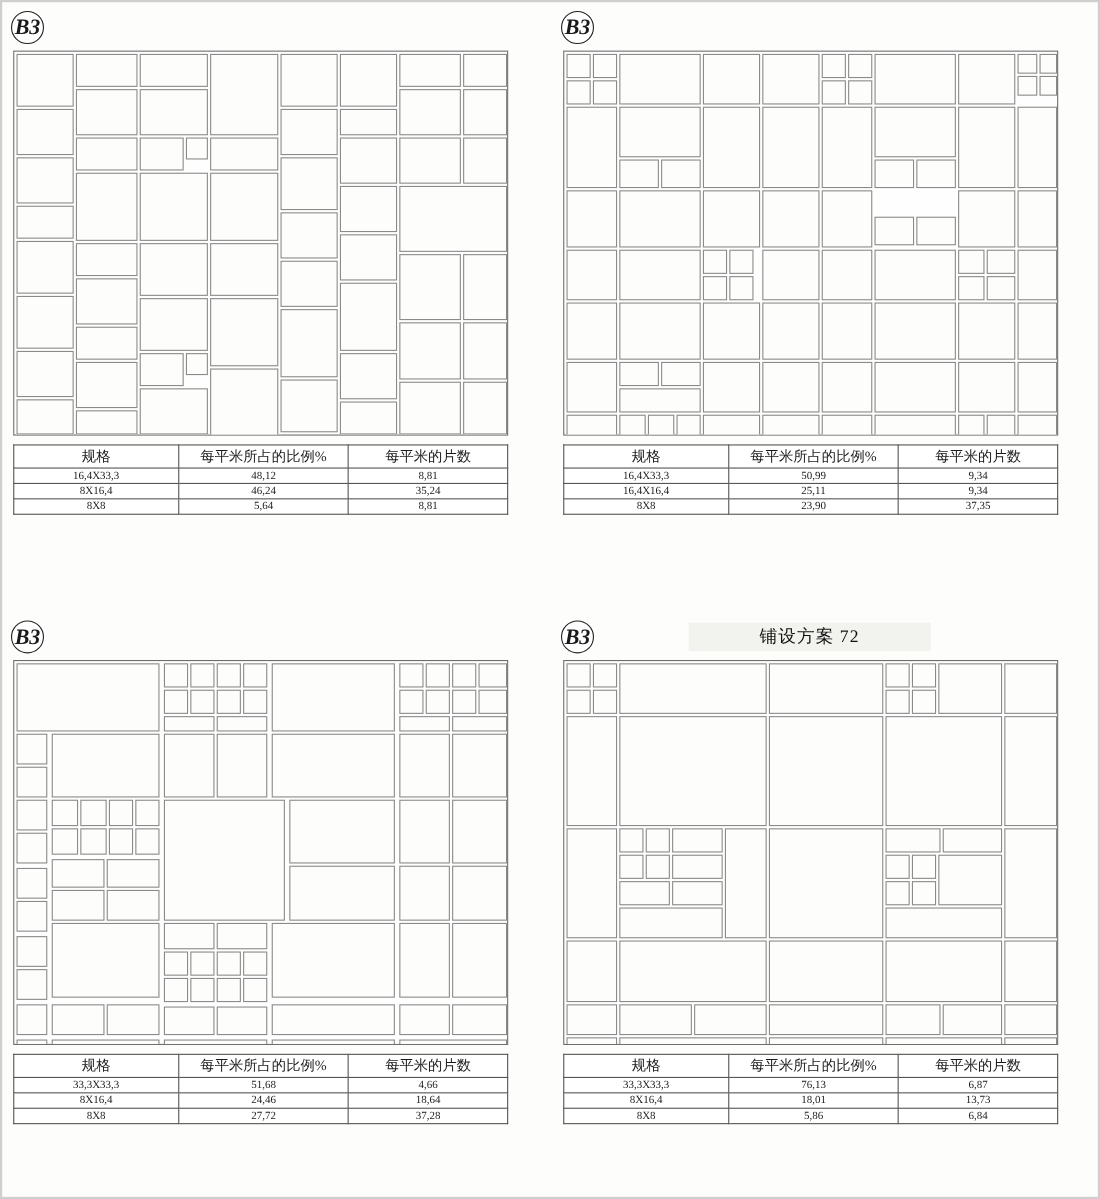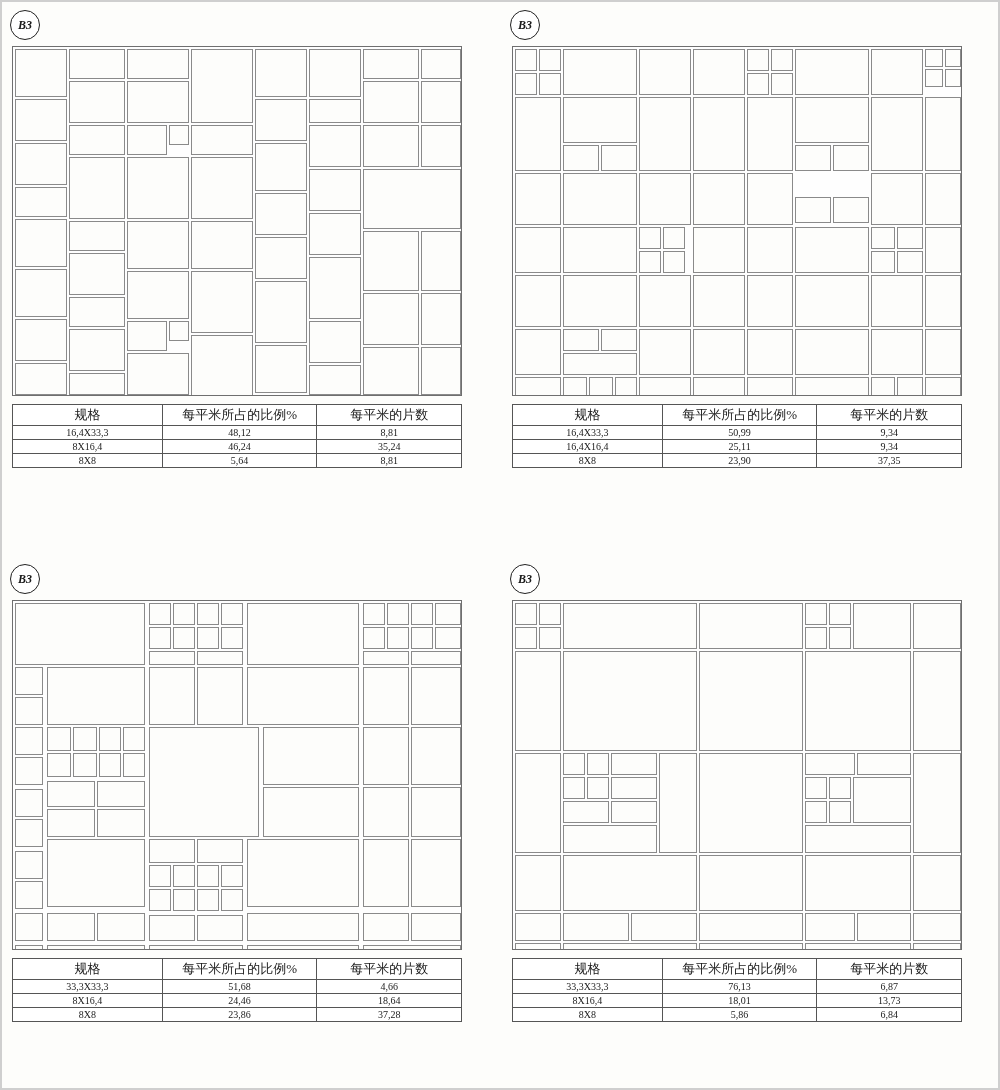--- a/index.html
+++ b/index.html
@@ -34,21 +34,21 @@
   .badge {
     position: absolute;
     left: 4px;
     top: 4px;
     width: 30px;
     height: 30px;
     border-radius: 50%;
     border: 1.6px solid #222;
     background: #fff;
     font-family: "Liberation Serif", serif;
-    font-size: 12px;
+    font-size: 20px;
     font-weight: 700;
     display: flex;
     align-items: center;
     justify-content: center;
     font-style: italic;
     box-sizing: border-box;
   }
   .title-band {
     position: absolute;
     left: 120px;
@@ -428,29 +428,30 @@
           <td>51,68</td>
           <td>4,66</td>
         </tr>
         <tr>
           <td>8X16,4</td>
           <td>24,46</td>
           <td>18,64</td>
         </tr>
         <tr>
           <td>8X8</td>
-          <td>23,86</td>
+          <td>27,72</td>
           <td>37,28</td>
         </tr>
       </tbody>
     </table>
   </div>
 
   <div class="panel p3">
     <div class="badge">B3</div>
+    <div class="title-band">铺设方案 72</div>
     <div class="diagram">
         <div class="tile" style="left: 2px; top: 2px; width: 22px; height: 22px;"></div>
         <div class="tile" style="left: 26px; top: 2px; width: 22px; height: 22px;"></div>
         <div class="tile" style="left: 2px; top: 26px; width: 22px; height: 22px;"></div>
         <div class="tile" style="left: 26px; top: 26px; width: 22px; height: 22px;"></div>
         <div class="tile" style="left: 50px; top: 2px; width: 134px; height: 46px;"></div>
         <div class="tile" style="left: 186px; top: 2px; width: 104px; height: 46px;"></div>
         <div class="tile" style="left: 292px; top: 2px; width: 22px; height: 22px;"></div>
         <div class="tile" style="left: 316px; top: 2px; width: 22px; height: 22px;"></div>
         <div class="tile" style="left: 292px; top: 26px; width: 22px; height: 22px;"></div>

